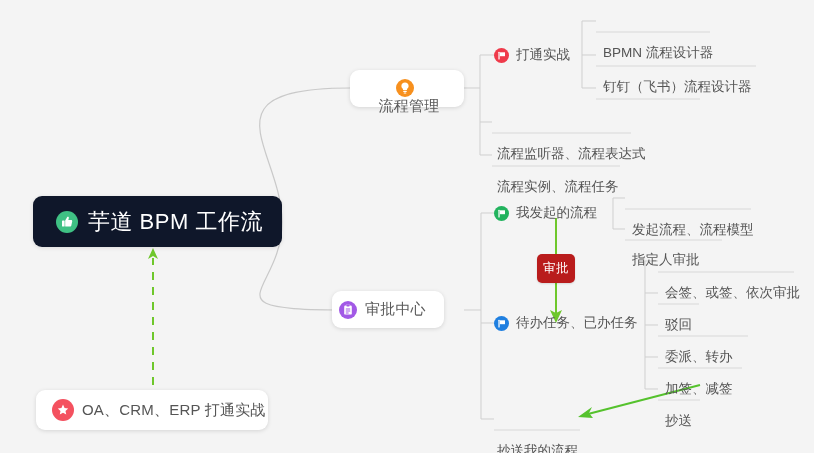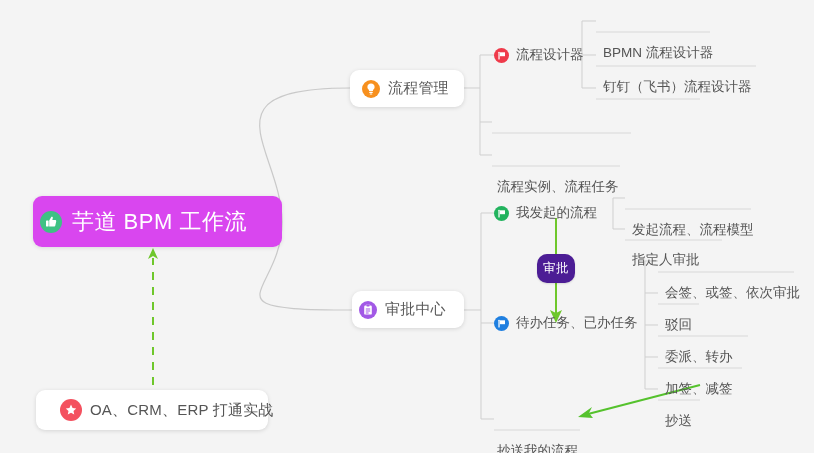--- a/index.html
+++ b/index.html
@@ -25,41 +25,41 @@
     white-space:nowrap;
   }
   .card .label{
     font-size:15px;color:#5a5a5a;margin-left:8px;letter-spacing:.2px;
   }
 
   
   #root-node{
     left:33px;top:196px;
     width:249px;height:51px;
-    background:#d946ef;
+    background:#0f172a;
     border-radius:9px;
     box-shadow:0 1px 4px rgba(0,0,0,.10);
     display:flex;align-items:center;
-    padding-left:7px;
+    padding-left:23px;
     box-sizing:border-box;
   }
   #root-node .label{
     color:#ffffff;font-size:22px;margin-left:10px;letter-spacing:.5px;
   }
 
   
   #oa-node{
     left:36px;top:390px;width:232px;height:40px;
-    padding-left:24px;
+    padding-left:16px;
   }
   #oa-node .label{font-size:15px;color:#555;}
 
   
-  #branch-liucheng{left:350px;top:70px;width:114px;height:37px;}
-  #branch-shenpi{left:352px;top:291px;width:112px;height:37px;padding-left:7px;}
+  #branch-liucheng{left:350px;top:70px;width:114px;height:37px;flex-direction:column;}
+  #branch-shenpi{left:332px;top:291px;width:112px;height:37px;padding-left:7px;}
 
   
   .icn{display:inline-block;border-radius:50%;position:relative;flex:0 0 auto;}
   .icn svg{display:block;position:absolute;left:0;top:0;}
 
   .icn-22{width:22px;height:22px;}
   .icn-18{width:18px;height:18px;}
   .icn-15{width:15px;height:15px;}
 
   
@@ -75,22 +75,22 @@
   
   .subnode{
     position:absolute;display:flex;align-items:center;white-space:nowrap;
   }
   .subnode .label{font-size:13.5px;color:#555;margin-left:7px;}
 
   
   #shenpi-tag{
     position:absolute;left:537px;top:254px;
     width:38px;height:29px;
-    background:#4c1d95;
-    border-radius:10px;
+    background:#b91c1c;
+    border-radius:5px;
     display:flex;align-items:center;justify-content:center;
     box-shadow:0 1px 2px rgba(0,0,0,.12);
   }
   #shenpi-tag .label{color:#fff;font-size:12.5px;letter-spacing:.5px;}
 </style>
 </head>
 <body>
 
 <div id="canvas">
 
@@ -203,30 +203,33 @@
   </div>
 
   <div class="subnode" style="left:494px;top:46px;">
     <span class="icn icn-15">
       <svg width="15" height="15" viewBox="0 0 15 15">
         <circle cx="7.5" cy="7.5" r="7.5" fill="#ef3a4a"></circle>
         <rect x="4.4" y="3.8" width="1.25" height="7.6" rx="0.5" fill="#ffffff"></rect>
         <path d="M5.9 4.3 L11.0 4.3 L11.0 8.2 L5.9 8.2 Z" fill="#ffffff"></path>
       </svg>
     </span>
-    <span class="label">流程设计器</span>
+    <span class="label">打通实战</span>
   </div>
 
   <div class="leaf" style="left:600px;top:13px;">
     <span class="t">BPMN 流程设计器</span>
   </div>
   <div class="leaf" style="left:600px;top:47px;">
     <span class="t">钉钉（飞书）流程设计器</span>
   </div>
 
+  <div class="leaf" style="left:494px;top:114px;">
+    <span class="t">流程监听器、流程表达式</span>
+  </div>
   <div class="leaf" style="left:494px;top:147px;">
     <span class="t">流程实例、流程任务</span>
   </div>
 
   <div class="card" id="branch-shenpi">
     <span class="icn icn-18">
       <svg width="18" height="18" viewBox="0 0 18 18">
         <circle cx="9" cy="9" r="9" fill="#a259e6"></circle>
         <rect x="5.2" y="4.6" width="7.6" height="9.0" rx="1.2" fill="#ffffff"></rect>
         <rect x="7.3" y="3.3" width="3.4" height="2.1" rx="0.9" fill="#ffffff"></rect>

